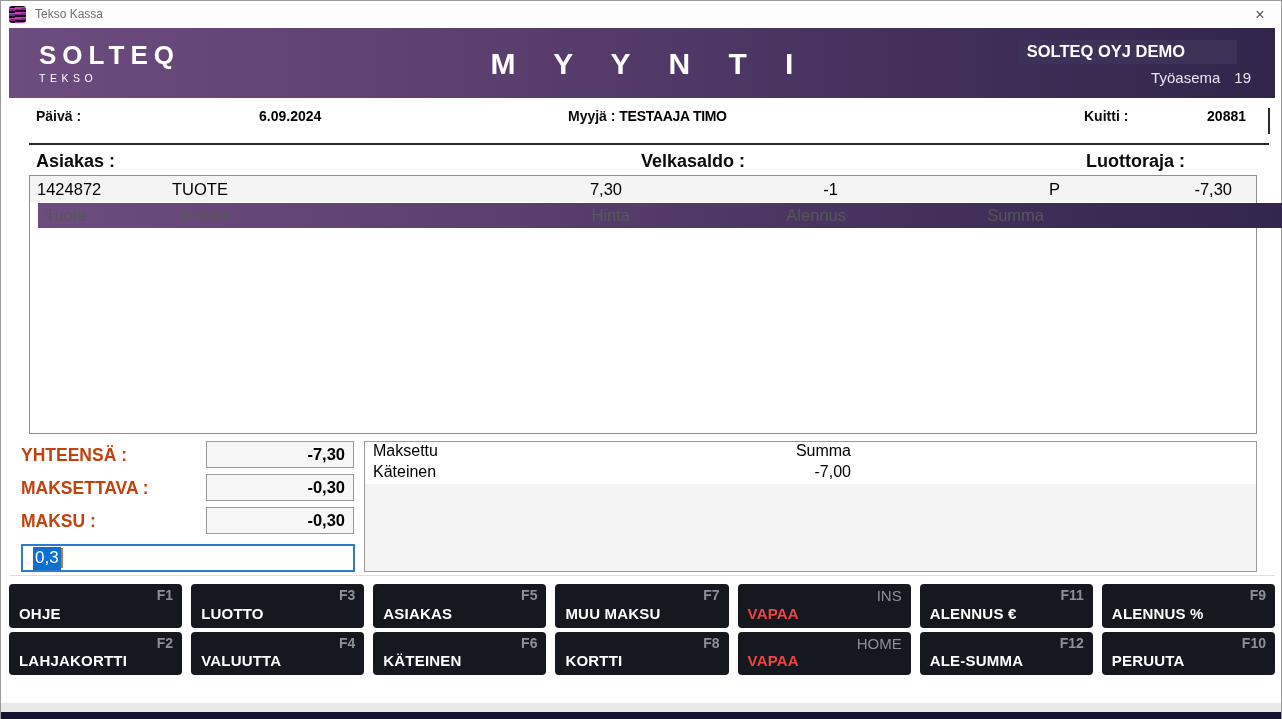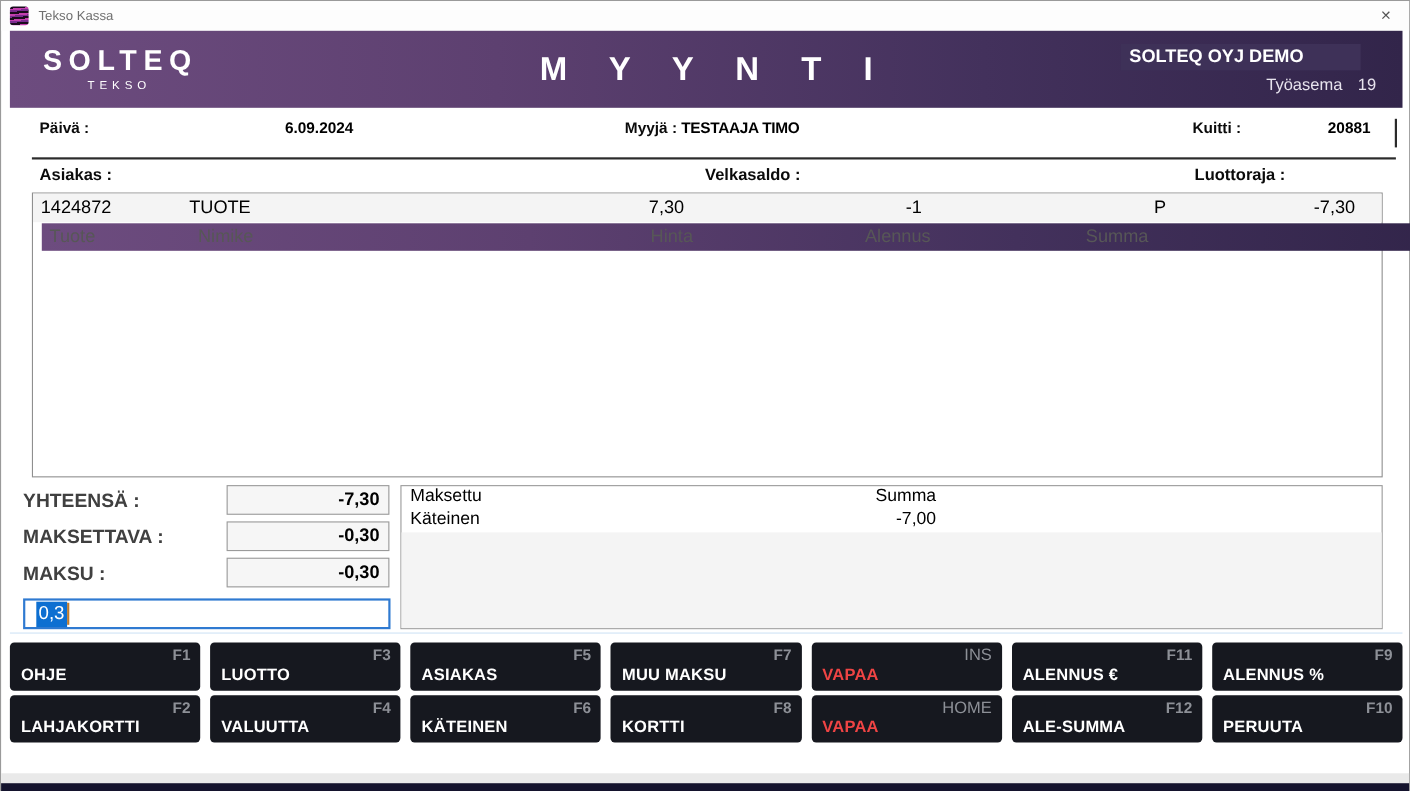--- a/index.html
+++ b/index.html
@@ -12,60 +12,60 @@
   .titlebar { position:absolute; left:0; top:0; width:100%; height:27px; background:#fdfdfd; }
   .app-icon { position:absolute; left:8px; top:5px; width:17px; height:17px; border-radius:3px;
               background:repeating-linear-gradient(175deg,#1a0b1e 0 2px,#c33fae 2px 3.5px,#7a2b8f 3.5px 5px); }
   .titlebar-text { position:absolute; left:34px; top:6px; font-size:12px; color:#6f6f6f; }
   .close-btn { position:absolute; right:10px; top:3px; width:22px; height:22px; text-align:center;
                font-size:16px; line-height:22px; color:#555; cursor:default; }
 
   
   .header { position:absolute; left:8px; top:27px; width:1266px; height:70px;
             background:linear-gradient(90deg,#6d4c7f 0%, #5d4070 35%, #43315c 70%, #32254a 100%); }
-  .logo { position:absolute; left:30px; top:12px; text-align:center; color:#fff; }
+  .logo { position:absolute; left:30px; top:12px; text-align:left; color:#fff; }
   .logo-primary { font-size:26px; font-weight:bold; letter-spacing:6px; }
   .logo-secondary { font-size:10.5px; letter-spacing:4.5px; margin-top:1px; margin-right:2px; }
   .screen-title { position:absolute; left:0; right:0; top:19px; text-align:center;
                   font-size:30px; font-weight:bold; color:#fff; letter-spacing:15px; padding-left:15px; }
   .company-box { position:absolute; right:38px; top:12px; background:#3e3158;
                  padding:2px 52px 3px 8px; color:#fff; font-size:16.5px; font-weight:bold; }
   .workstation { position:absolute; right:24px; top:41px; color:#e8e4ee; font-size:15px; }
   .workstation .ws-num { margin-left:14px; }
 
   
   .lbl { font-weight:bold; color:#0b0b0b; }
   .row1 { position:absolute; left:0; top:107px; width:100%; height:30px; font-size:14px; }
   .date-label   { position:absolute; left:35px; }
   .date-value   { position:absolute; left:258px; font-weight:bold; }
   .seller-block { position:absolute; left:567px; }
   .seller-value { font-weight:bold; letter-spacing:-0.3px; }
   .receipt-label{ position:absolute; left:1083px; }
   .receipt-value{ position:absolute; left:1155px; width:90px; text-align:right; font-weight:bold; }
   .receipt-tick { position:absolute; left:1267px; top:0px; width:2px; height:26px; background:#2a2a2a; }
   .hr1 { position:absolute; left:28px; top:142px; width:1240px; height:2px; background:#2b2b2b; }
-  .row2 { position:absolute; left:0; top:150px; width:100%; height:20px; font-size:15px; }
+  .row2 { position:absolute; left:0; top:150px; width:100%; height:20px; font-size:18px; }
   .customer-label { position:absolute; left:35px; }
   .debt-label     { position:absolute; left:640px; }
   .creditlim-label{ position:absolute; left:1085px; }
 
   
   .items-table { position:absolute; left:28px; top:174px; width:1228px; height:259px;
                  border:1px solid #8f8f8f; background:#fff; font-size:16.5px; }
   .tbl-row { display:grid; grid-template-columns:142px 300px 150px 216px 222px 1fr;
              align-items:center; height:25px; }
   .tbl-row.header { color:#575757; }
   .tbl-row.data { background:#f4f4f4; height:26px; color:#000; font-weight:500; }
   .tbl-row .c1 { padding-left:7px; text-align:left; }
   .tbl-row .c2 { text-align:left; }
   .tbl-row .c3, .tbl-row .c4, .tbl-row .c5 { text-align:right; }
   .tbl-row .c6 { text-align:right; padding-right:24px; }
 
   
-  .totals-label { position:absolute; left:20px; font-size:17.5px; font-weight:bold; color:#404040; }
+  .totals-label { position:absolute; left:20px; font-size:17.5px; font-weight:bold; color:#c2410c; }
   .totals-box { position:absolute; left:205px; width:148px; height:27px; border:1px solid #9a9a9a;
                 background:#f6f6f6; font-size:16.5px; font-weight:bold; text-align:right;
                 padding:3px 8px 0 0; color:#000; }
   .entry-input { position:absolute; left:20px; top:543px; width:334px; height:28px;
                  border:2px solid #2f7ad1; background:#fff; display:flex; align-items:center;
                  padding-left:10px; font-size:17px; }
   .entry-selection { background:#0d6fd1; color:#fff; padding:1px 2px 2px 2px; }
   .entry-caret { width:2px; height:20px; background:#bd7a2e; }
 
   

